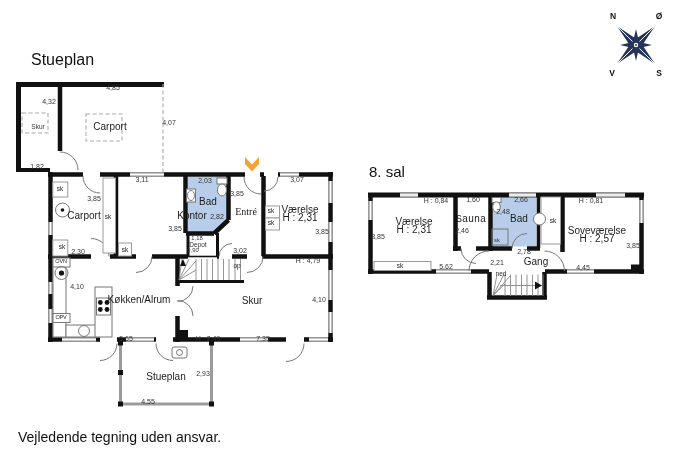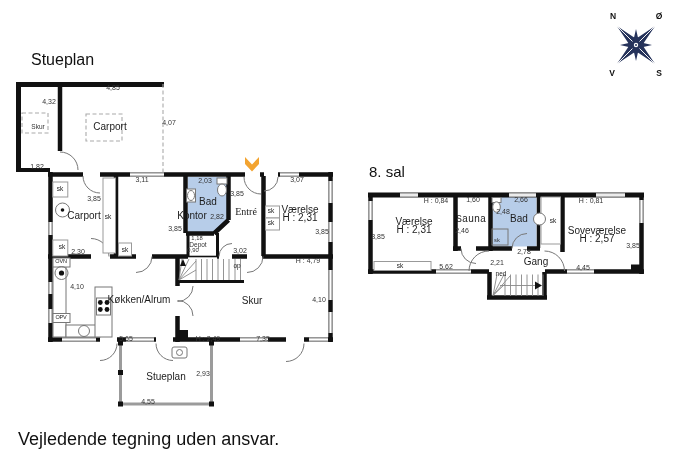--- a/index.html
+++ b/index.html
@@ -1,19 +1,19 @@
 <!DOCTYPE html>
 <html style="--wall: #111111; --window: #b0b0b0; --bath: #b7cde9; --accent: #f3a431; --navy: #26335b; --outdoor: #9b9b9b;"><head>
 <meta charset="utf-8">
 <style>
   html,body{margin:0;padding:0;background:#fff;}
   .stage{position:relative;width:687px;height:457px;background:#fff;overflow:hidden;
          font-family:"Liberation Sans", sans-serif;color:#111;}
   .title{position:absolute;font-size:16px;color:#111;white-space:nowrap;}
-  .footer{position:absolute;font-size:18px;color:#111;white-space:nowrap;}
+  .footer{position:absolute;font-size:14px;color:#111;white-space:nowrap;}
   .labels{position:absolute;inset:0;pointer-events:none;}
   .lbl{position:absolute;transform:translate(-50%,-50%);white-space:nowrap;color:#2a2a2a;line-height:1;}
   .lbl.room{font-size:10px;color:#1c1c1c;text-align:right;}
   .lbl.room-sm{font-size:6.5px;color:#333;}
   .lbl.dim{font-size:7px;color:#333;}
   .lbl.dim-sm{font-size:5.8px;color:#333;}
   .lbl.sk{font-size:6.5px;color:#222;}
   .lbl.appl{font-size:5.5px;color:#222;letter-spacing:-0.2px;}
   .cletter{position:absolute;transform:translate(-50%,-50%);font-size:8.5px;font-weight:bold;color:#111;}
   svg{position:absolute;left:0;top:0;}

